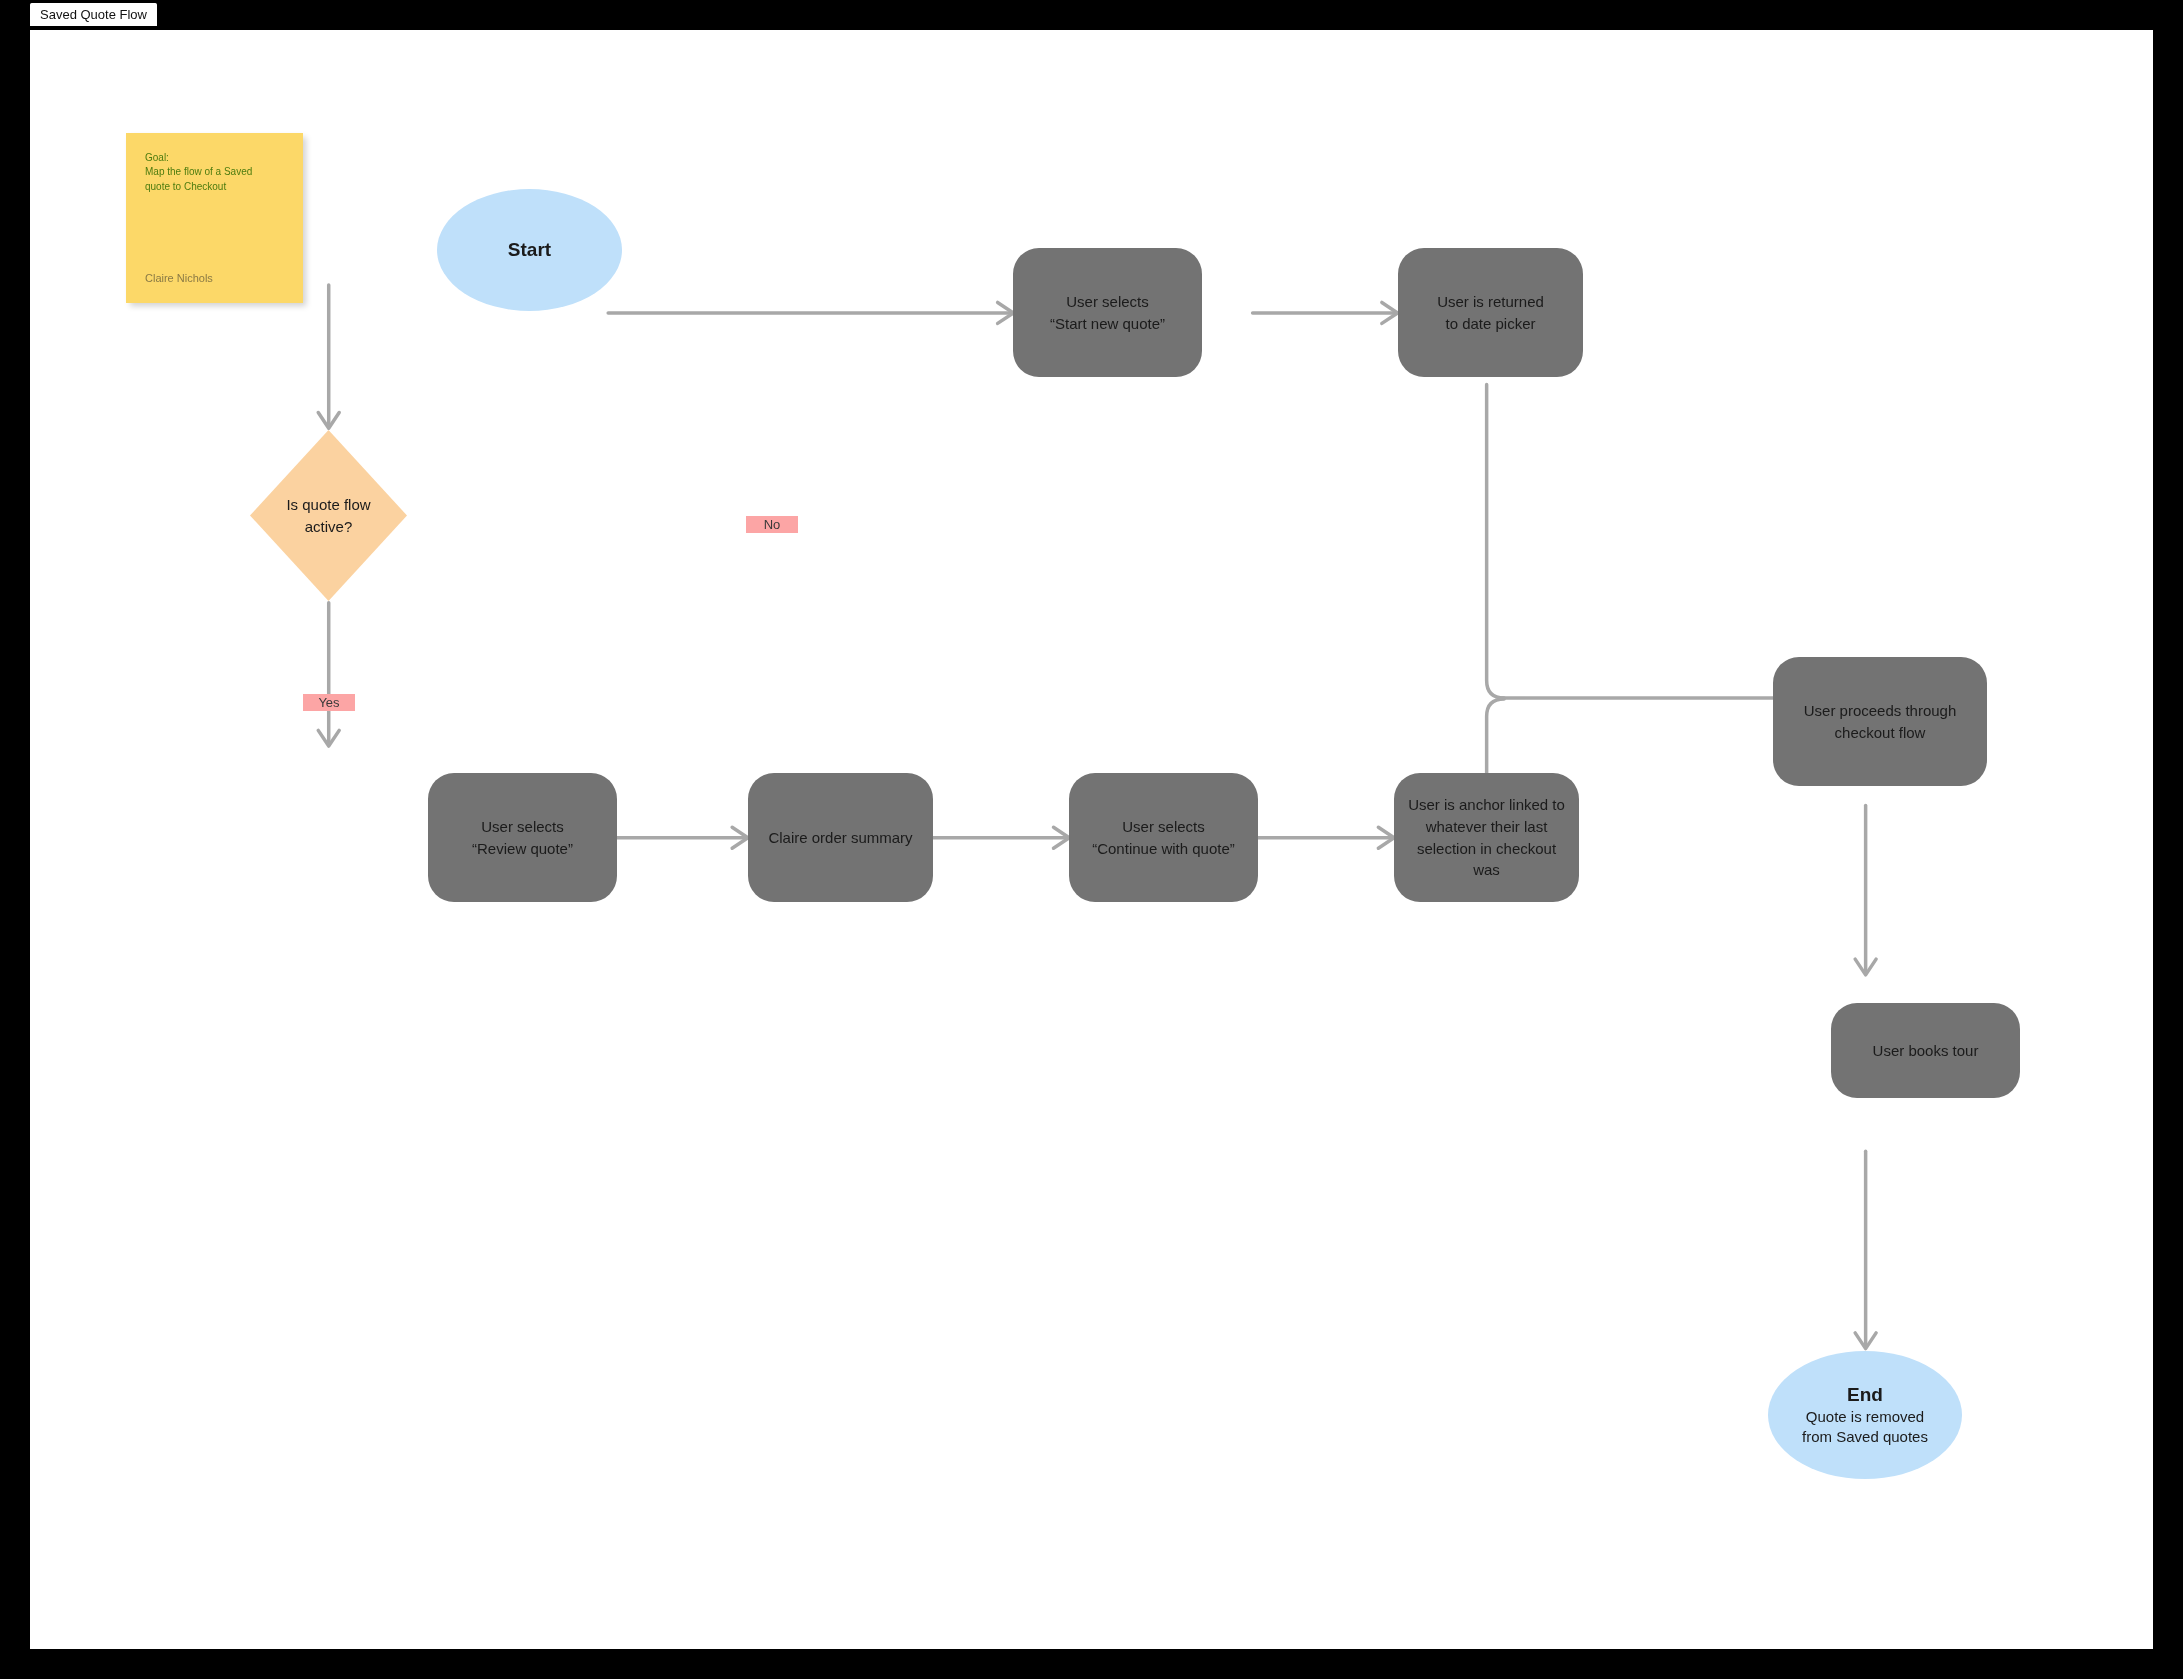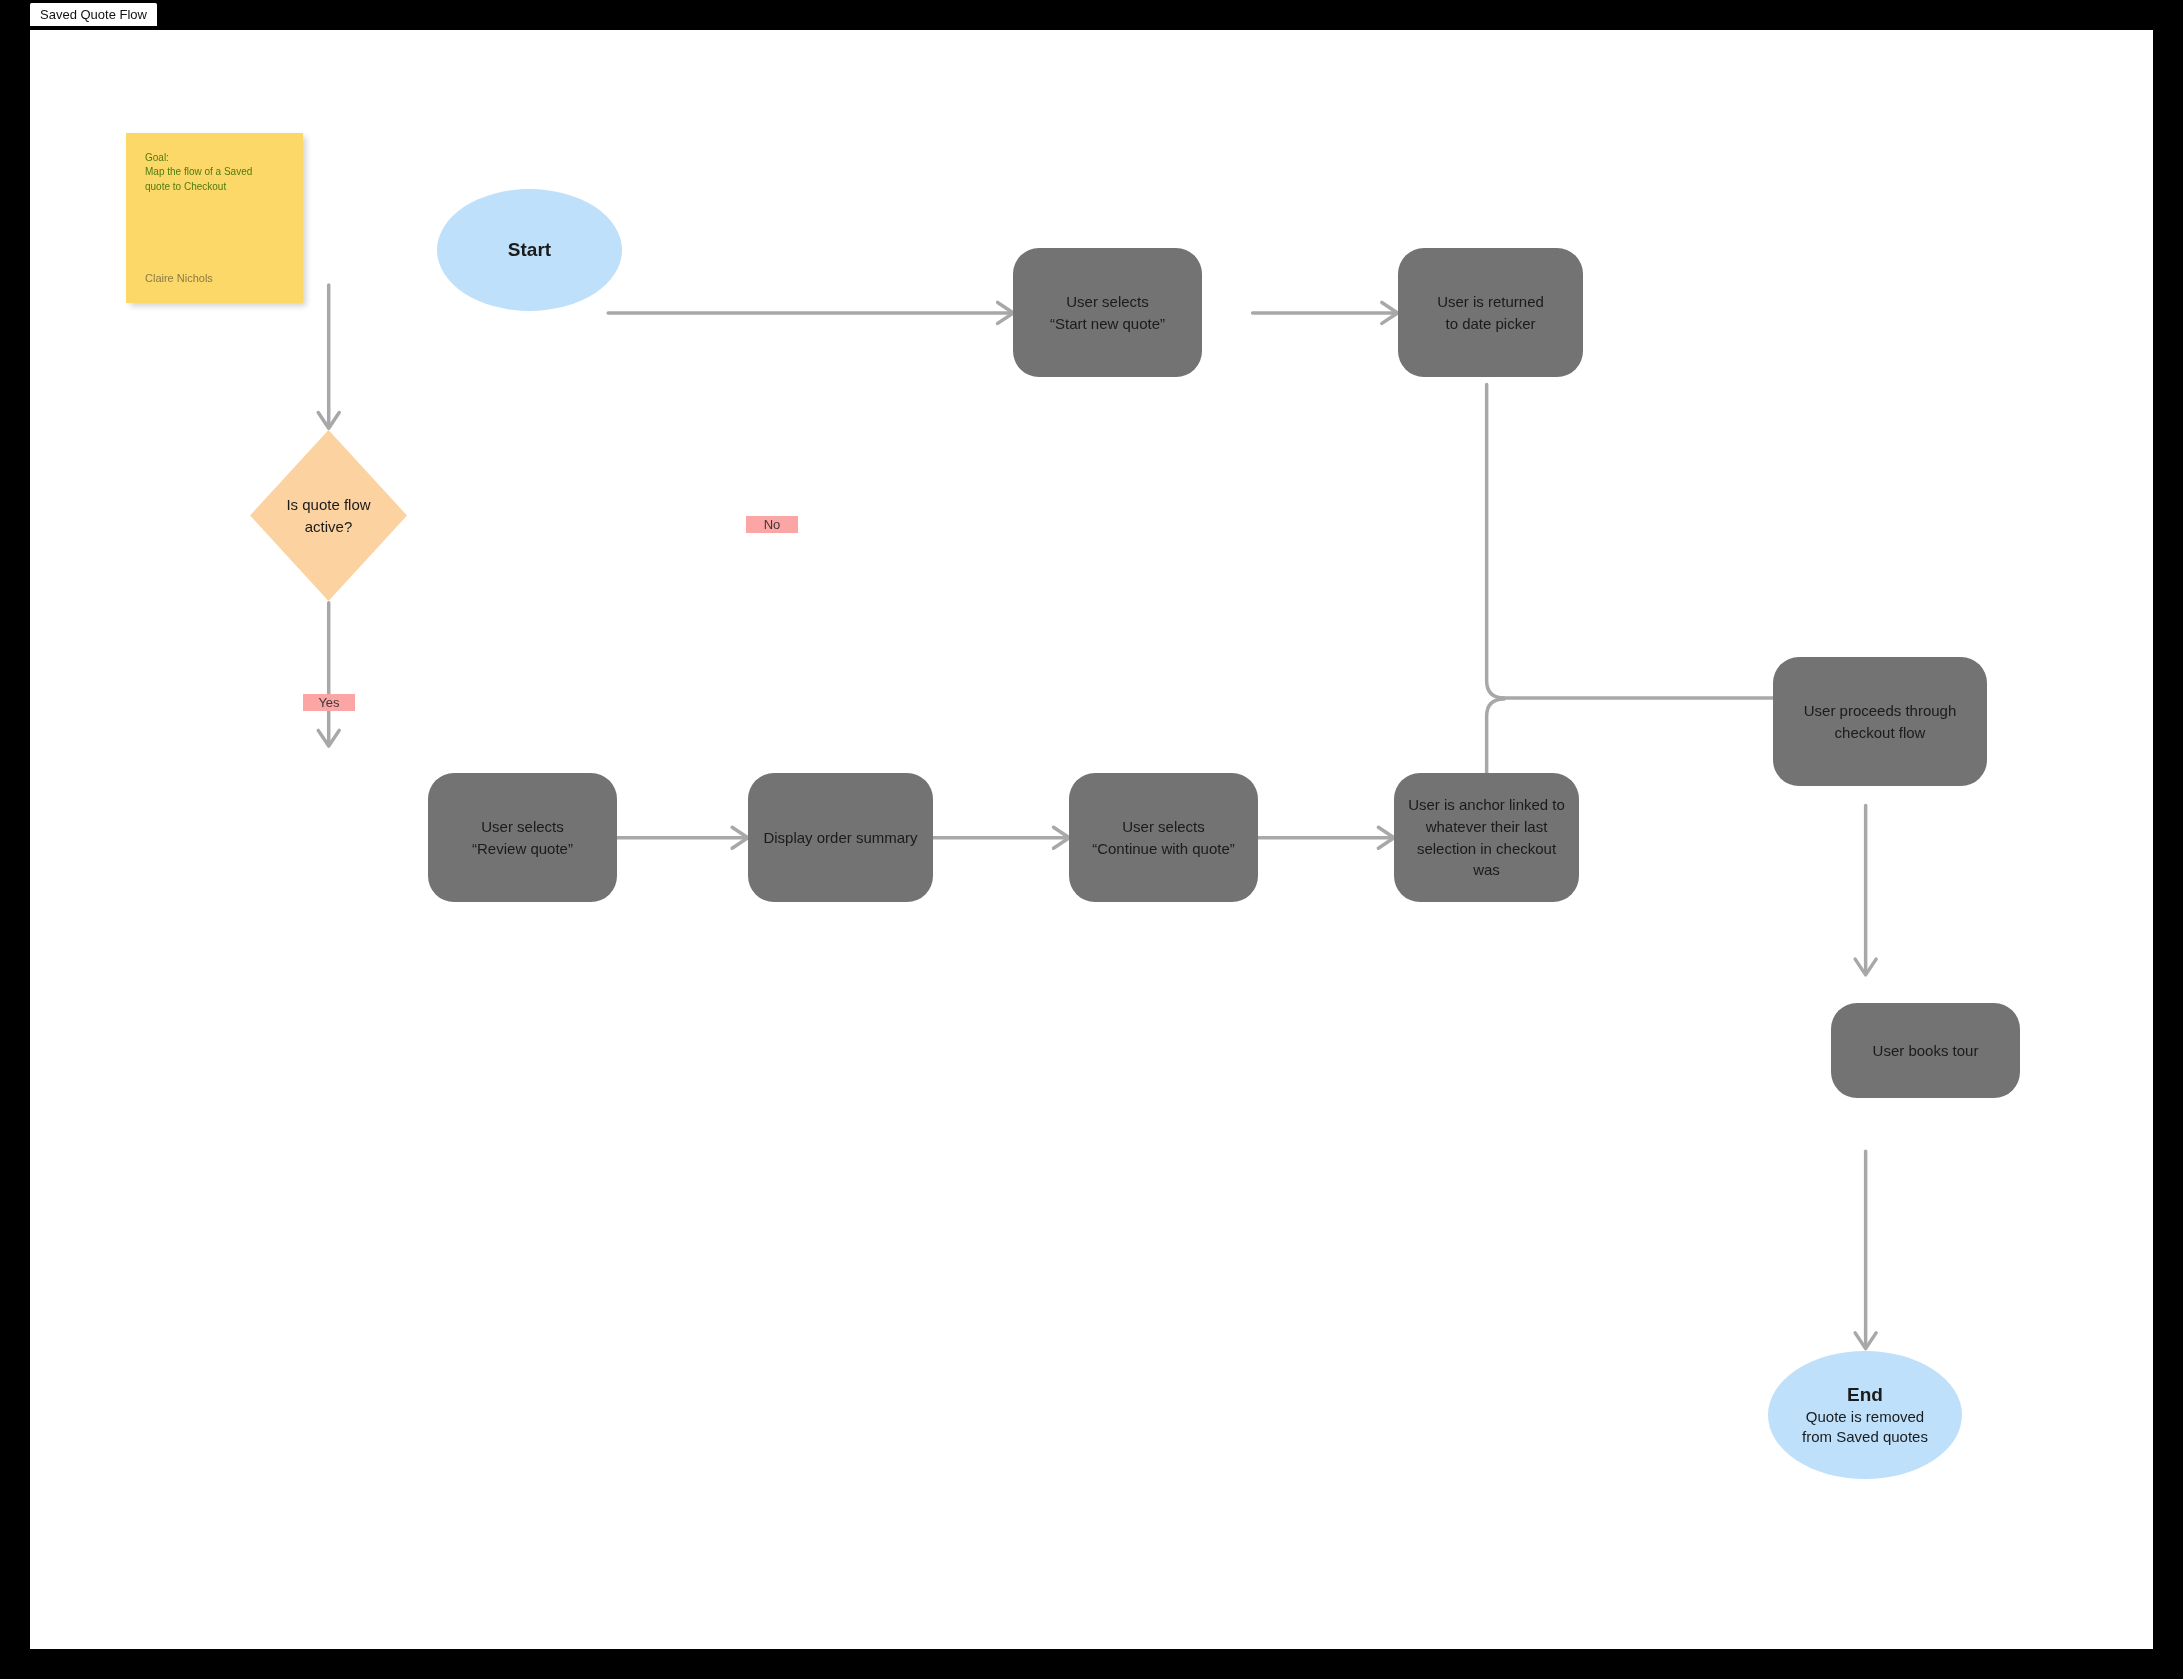--- a/index.html
+++ b/index.html
@@ -220,21 +220,21 @@
       <span>User is returned
 to date picker</span>
     </div>
 
     <div class="node node-process" style="left:398px; top:743px; width:189px; height:129px;">
       <span>User selects
 “Review quote”</span>
     </div>
 
     <div class="node node-process" style="left:718px; top:743px; width:185px; height:129px;">
-      <span>Display order summary</span>
+      <span>Claire order summary</span>
     </div>
 
     <div class="node node-process" style="left:1039px; top:743px; width:189px; height:129px;">
       <span>User selects
 “Continue with quote”</span>
     </div>
 
     <div class="node node-process" style="left:1364px; top:743px; width:185px; height:129px;">
       <span>User is anchor linked to
 whatever their last

